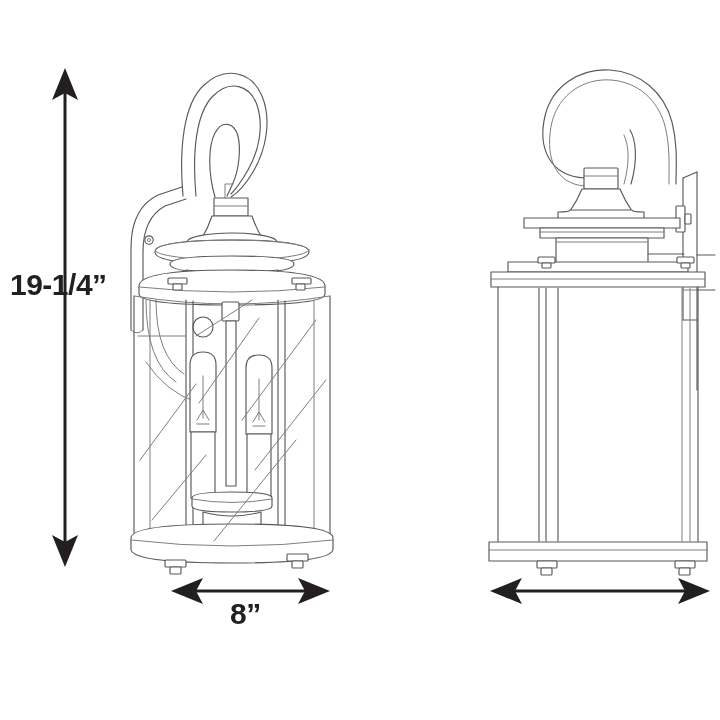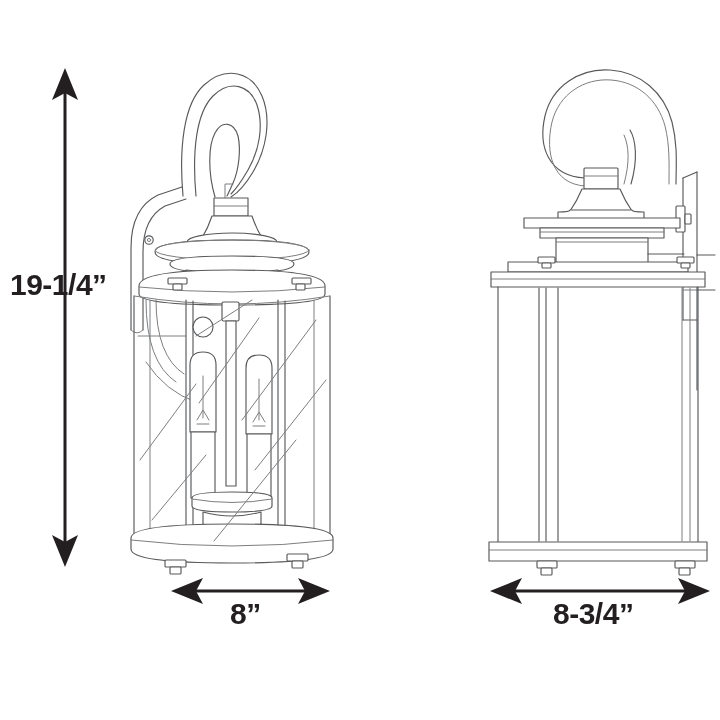--- a/index.html
+++ b/index.html
@@ -304,15 +304,14 @@
       <polygon class="dimhead" points="490,591 522,578 515,591 522,604"></polygon>
       <polygon class="dimhead" points="710,591 678,578 685,591 678,604"></polygon>
     </g>
 
   </svg>
 
   <div class="dim-label" id="label-height">19-1/4”</div>
 
   <div class="dim-label" id="label-width-front">8”</div>
 
-  <div class="dim-label" id="label-width-side">8-3/4”</div>
 
 </div>
 
 </body></html>

